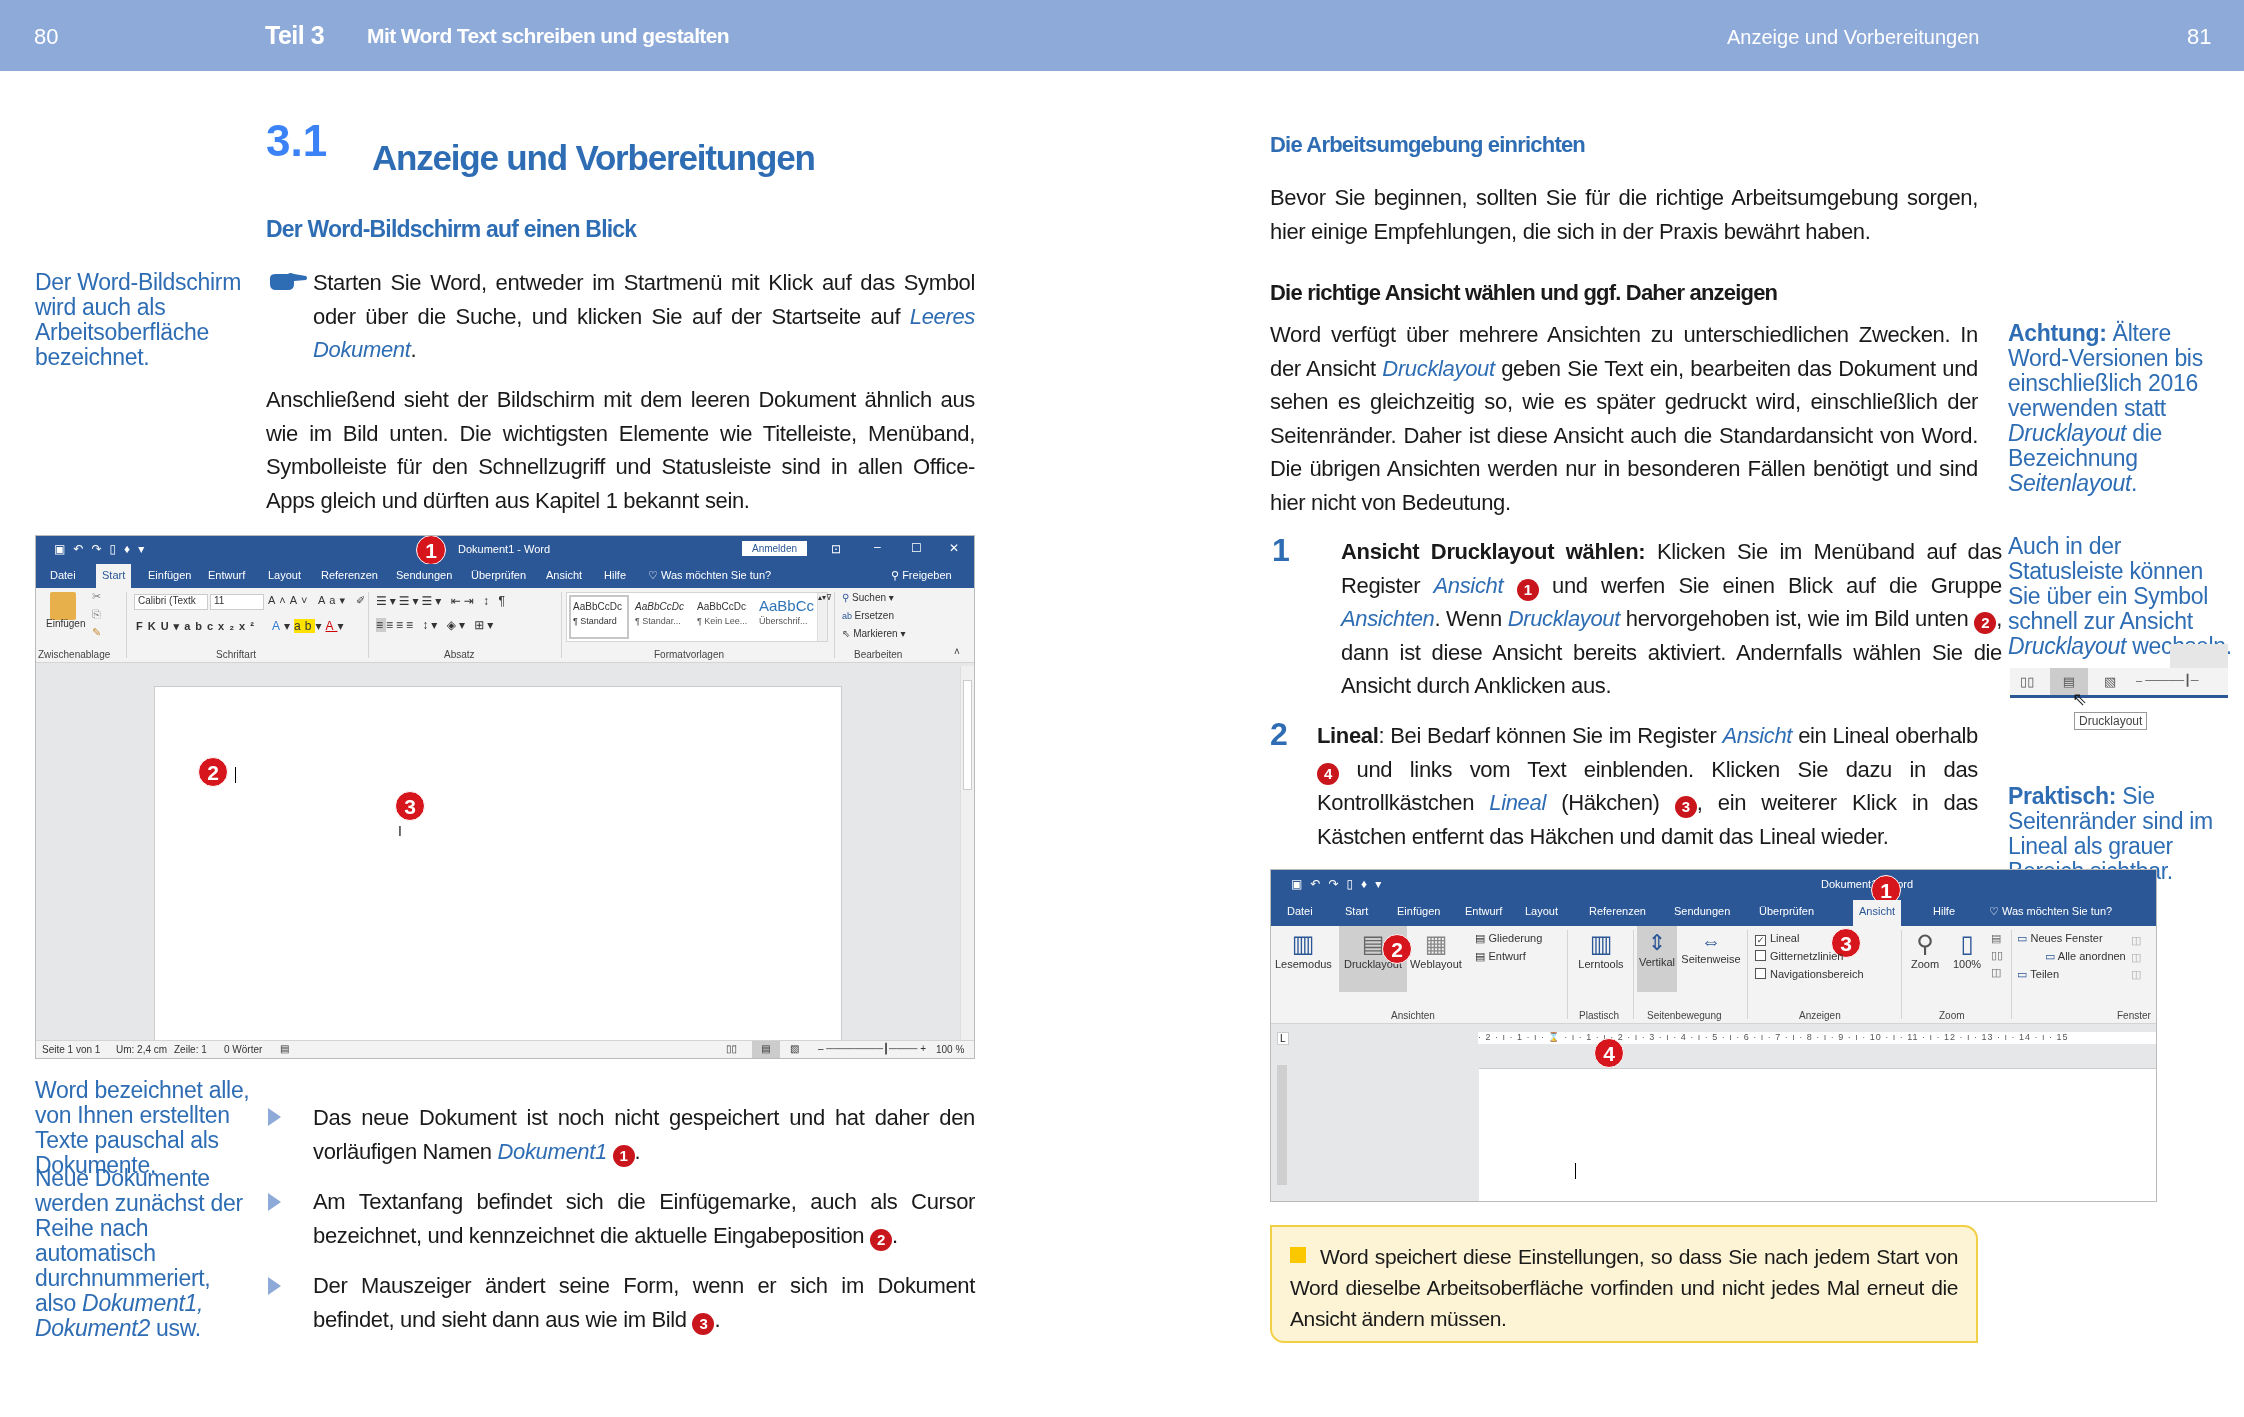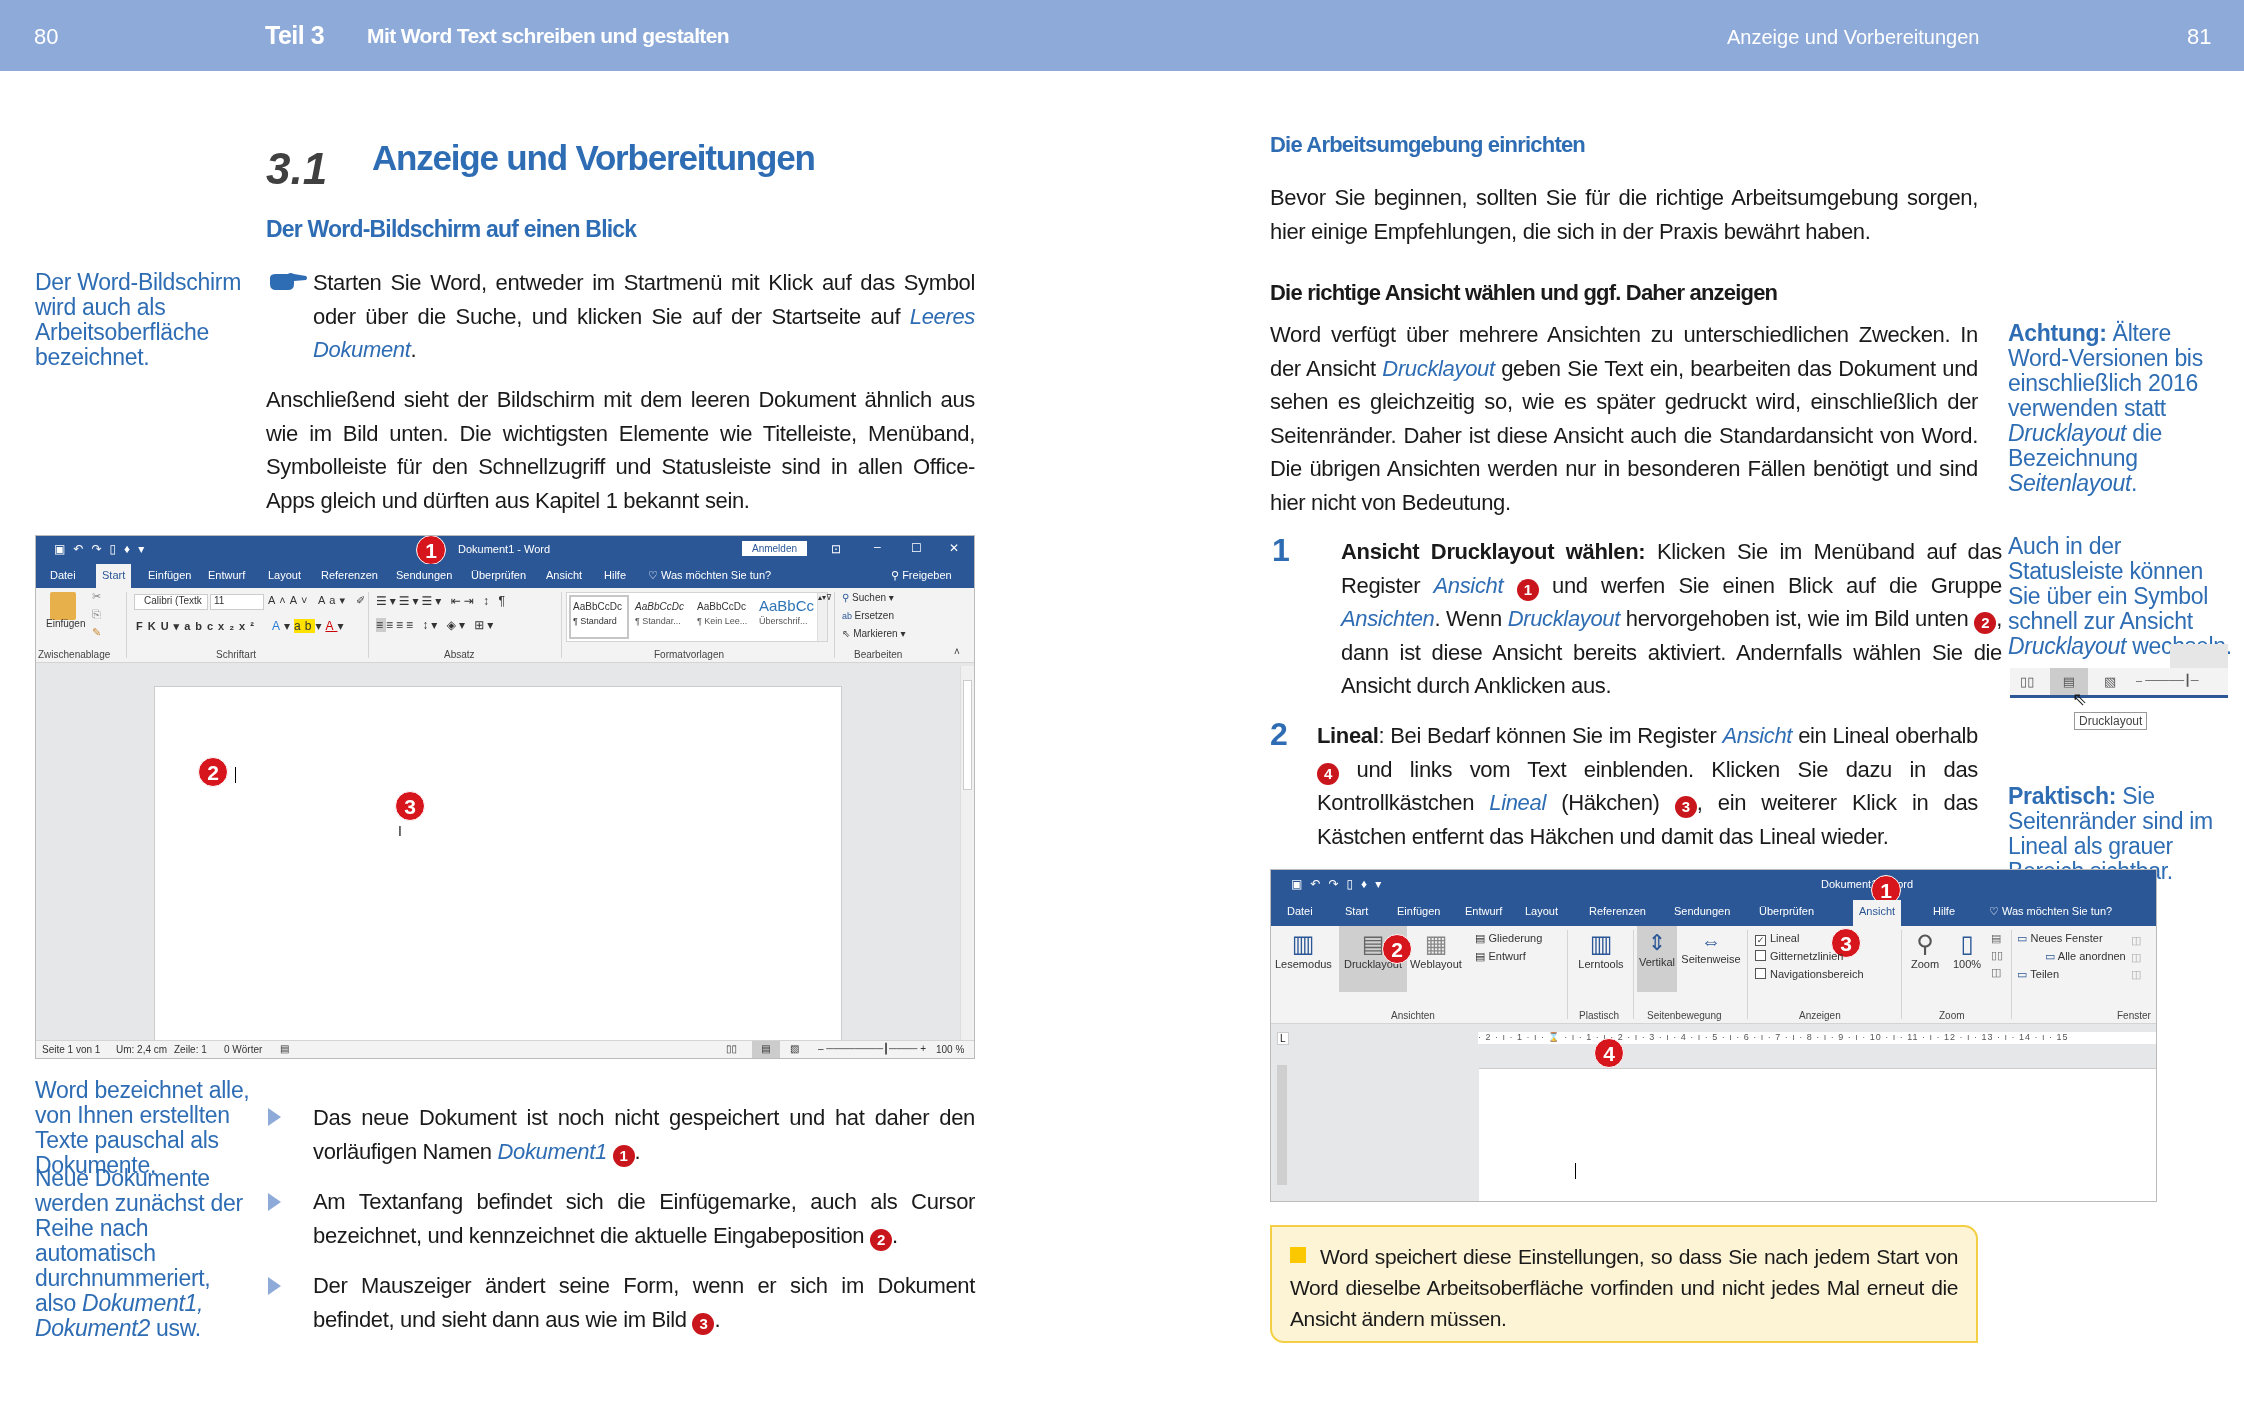--- a/index.html
+++ b/index.html
@@ -3,21 +3,21 @@
 <meta charset="utf-8">
 <style>
   * { box-sizing: border-box; margin: 0; padding: 0; }
   body { width: 2244px; height: 1417px; background: #fff; font-family: "Liberation Sans", sans-serif; color: #1a1a1a; position: relative; overflow: hidden; }
   .header-bar { position: absolute; left: 0; top: 0; width: 2244px; height: 71px; background: #8eaad8; color: #fff; }
   .header-bar .pn-left { position: absolute; left: 34px; top: 24px; font-size: 22px; }
   .header-bar .teil { position: absolute; left: 265px; top: 21px; font-size: 25px; font-weight: bold; letter-spacing: -0.5px; }
   .header-bar .chapter { position: absolute; left: 367px; top: 24px; font-size: 21px; font-weight: bold; letter-spacing: -0.6px; }
   .header-bar .section-right { position: absolute; left: 1727px; top: 26px; font-size: 20px; }
   .header-bar .pn-right { position: absolute; left: 2187px; top: 24px; font-size: 22px; }
-  .h1num { position: absolute; left: 266px; top: 144px; font-size: 44px; font-weight: bold; color: #404040; font-style: italic; }
+  .h1num { position: absolute; left: 266px; top: 116px; font-size: 44px; font-weight: bold; color: #3b82f6; }
   .h1 { position: absolute; left: 372px; top: 138px; font-size: 35px; font-weight: bold; color: #2e6db4; letter-spacing: -1.2px; }
   .h2 { position: absolute; font-size: 23px; font-weight: bold; color: #2e6db4; letter-spacing: -0.8px; }
   .h3 { position: absolute; font-size: 23px; font-weight: bold; color: #1a1a1a; letter-spacing: -0.8px; }
   .body-text { position: absolute; font-size: 22px; line-height: 33.5px; text-align: justify; letter-spacing: -0.35px; }
   .body-text em, .margin em { color: #2e6db4; font-style: italic; }
   .margin { position: absolute; font-size: 23px; line-height: 25px; color: #2e6db4; letter-spacing: -0.3px; }
   .margin b { font-weight: bold; }
   .badge { display: inline-block; width: 22px; height: 22px; border-radius: 50%; background: #c9161c; color: #fff; font-size: 15px; font-weight: bold; text-align: center; line-height: 22px; vertical-align: -2px; }
   .hand { position: absolute; left: 268px; top: 270px; width: 40px; height: 24px; }
   .tri { position: absolute; width: 0; height: 0; border-left: 13px solid #8eaad8; border-top: 9px solid transparent; border-bottom: 9px solid transparent; }
@@ -99,21 +99,21 @@
     <span class="w-tab" style="left:855px"><span>⚲ </span><span>Freigeben</span></span>
   </div>
   <div class="w-ribbon">
     <div style="position:absolute;left:14px;top:4px;width:26px;height:28px;background:#e8b04a;border-radius:2px;"></div>
     <span style="position:absolute;left:10px;top:30px;font-size:10px;">Einfügen</span>
     <span style="position:absolute;left:56px;top:2px;color:#888;">✂</span>
     <span style="position:absolute;left:56px;top:20px;color:#888;">⎘</span>
     <span style="position:absolute;left:56px;top:38px;color:#c98b3b;">✎</span>
     <span class="w-group-label" style="left:2px">Zwischenablage</span>
     <div class="w-sep" style="left:90px"></div>
-    <span style="position:absolute;left:98px;top:6px;width:74px;height:16px;border:1px solid #ccc;background:#fff;font-size:10px;padding-left:9px;">Calibri (Textk</span>
+    <span style="position:absolute;left:98px;top:6px;width:74px;height:16px;border:1px solid #ccc;background:#fff;font-size:10px;padding-left:3px;">Calibri (Textk</span>
     <span style="position:absolute;left:174px;top:6px;width:54px;height:16px;border:1px solid #ccc;background:#fff;font-size:10px;padding-left:3px;">11</span>
     <span style="position:absolute;left:232px;top:6px;font-size:11px;letter-spacing:4px;">A˄A˅ Aa▾ ✐</span>
     <span style="position:absolute;left:100px;top:32px;font-size:11px;font-weight:bold;letter-spacing:5px;">FKU▾abcx₂x²</span>
     <span style="position:absolute;left:236px;top:31px;font-size:12px;letter-spacing:4px;"><span style="color:#2b7bd1">A</span>▾<span style="background:#ffe100">ab</span>▾<span style="color:#c00;text-decoration:underline">A</span>▾</span>
     <span class="w-group-label" style="left:180px">Schriftart</span>
     <div class="w-sep" style="left:332px"></div>
     <span style="position:absolute;left:340px;top:6px;font-size:12px;letter-spacing:3px;">☰▾☰▾☰▾ ⇤⇥ ↕ ¶</span>
     <span style="position:absolute;left:340px;top:30px;font-size:12px;letter-spacing:3px;"><span style="background:#ccc">≡</span>≡≡≡ ↕▾ ◈▾ ⊞▾</span>
     <span class="w-group-label" style="left:408px">Absatz</span>
     <div class="w-sep" style="left:525px"></div>

